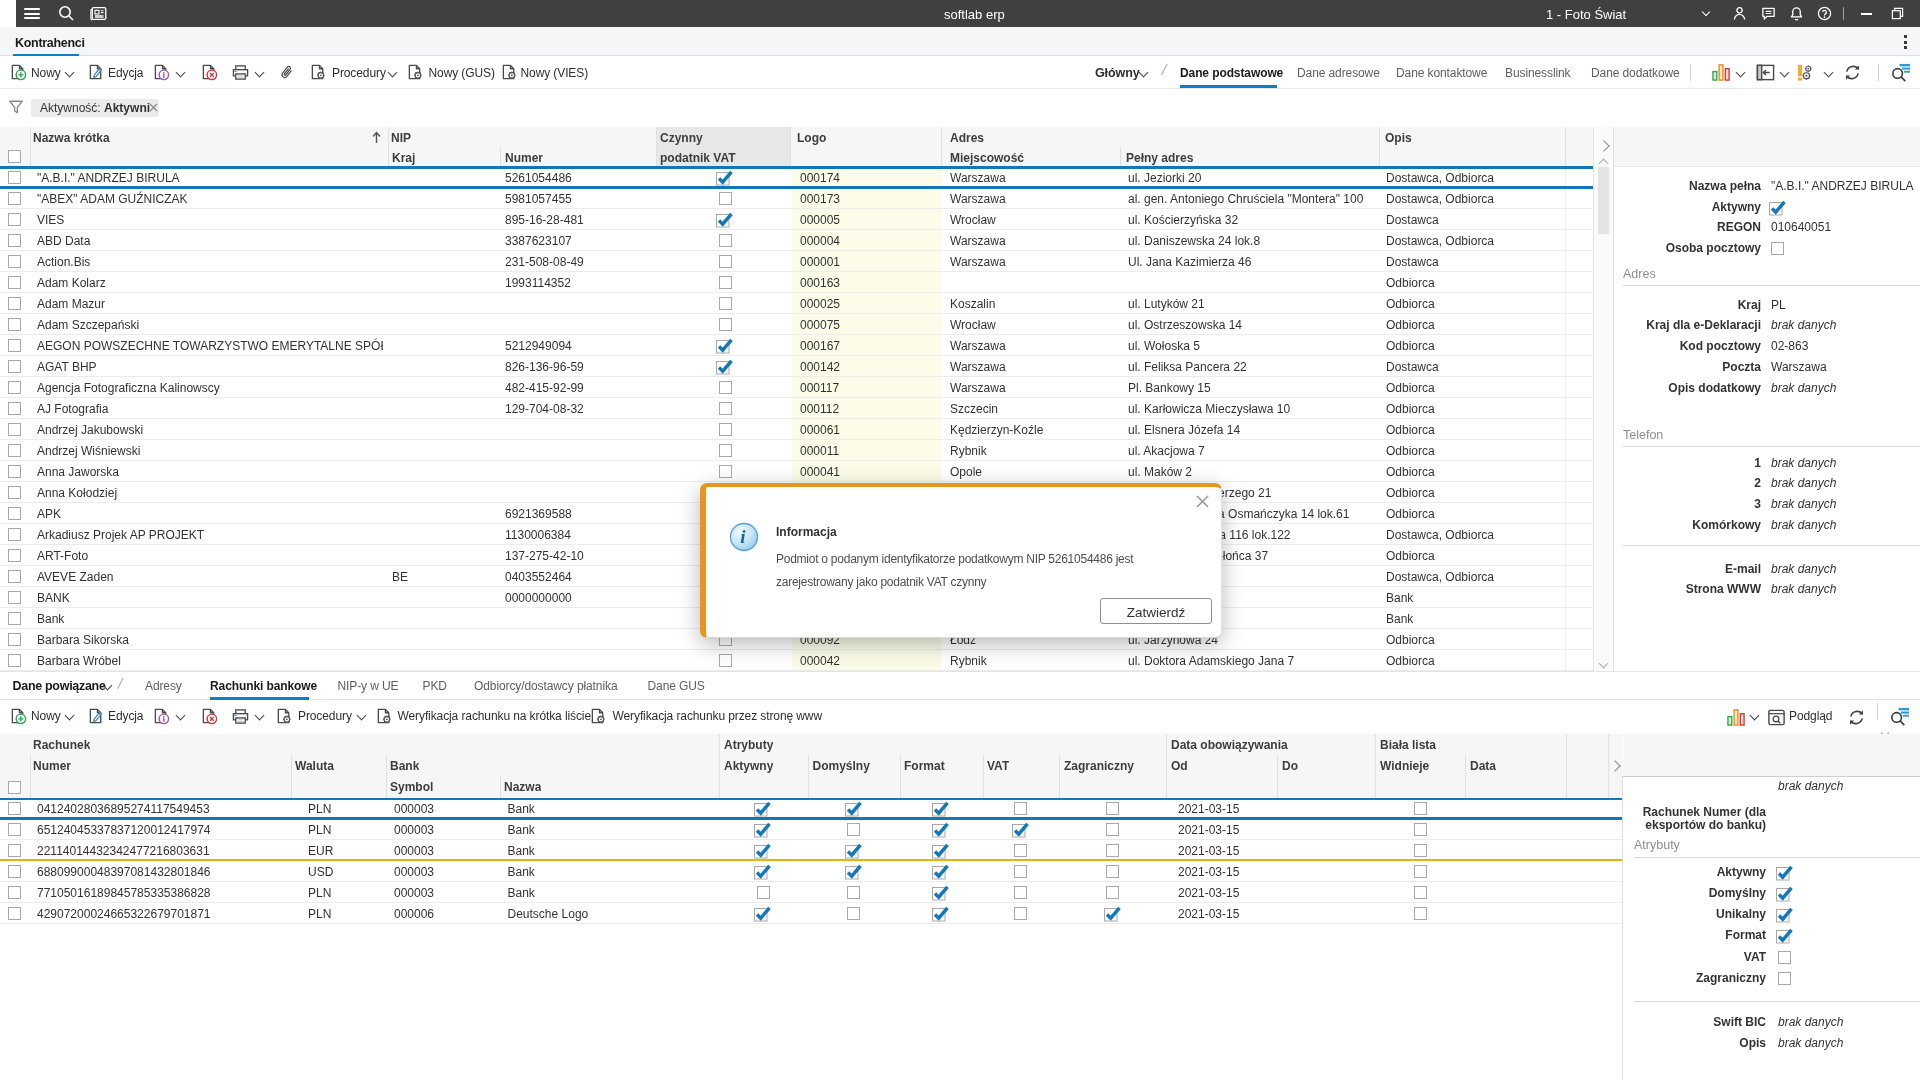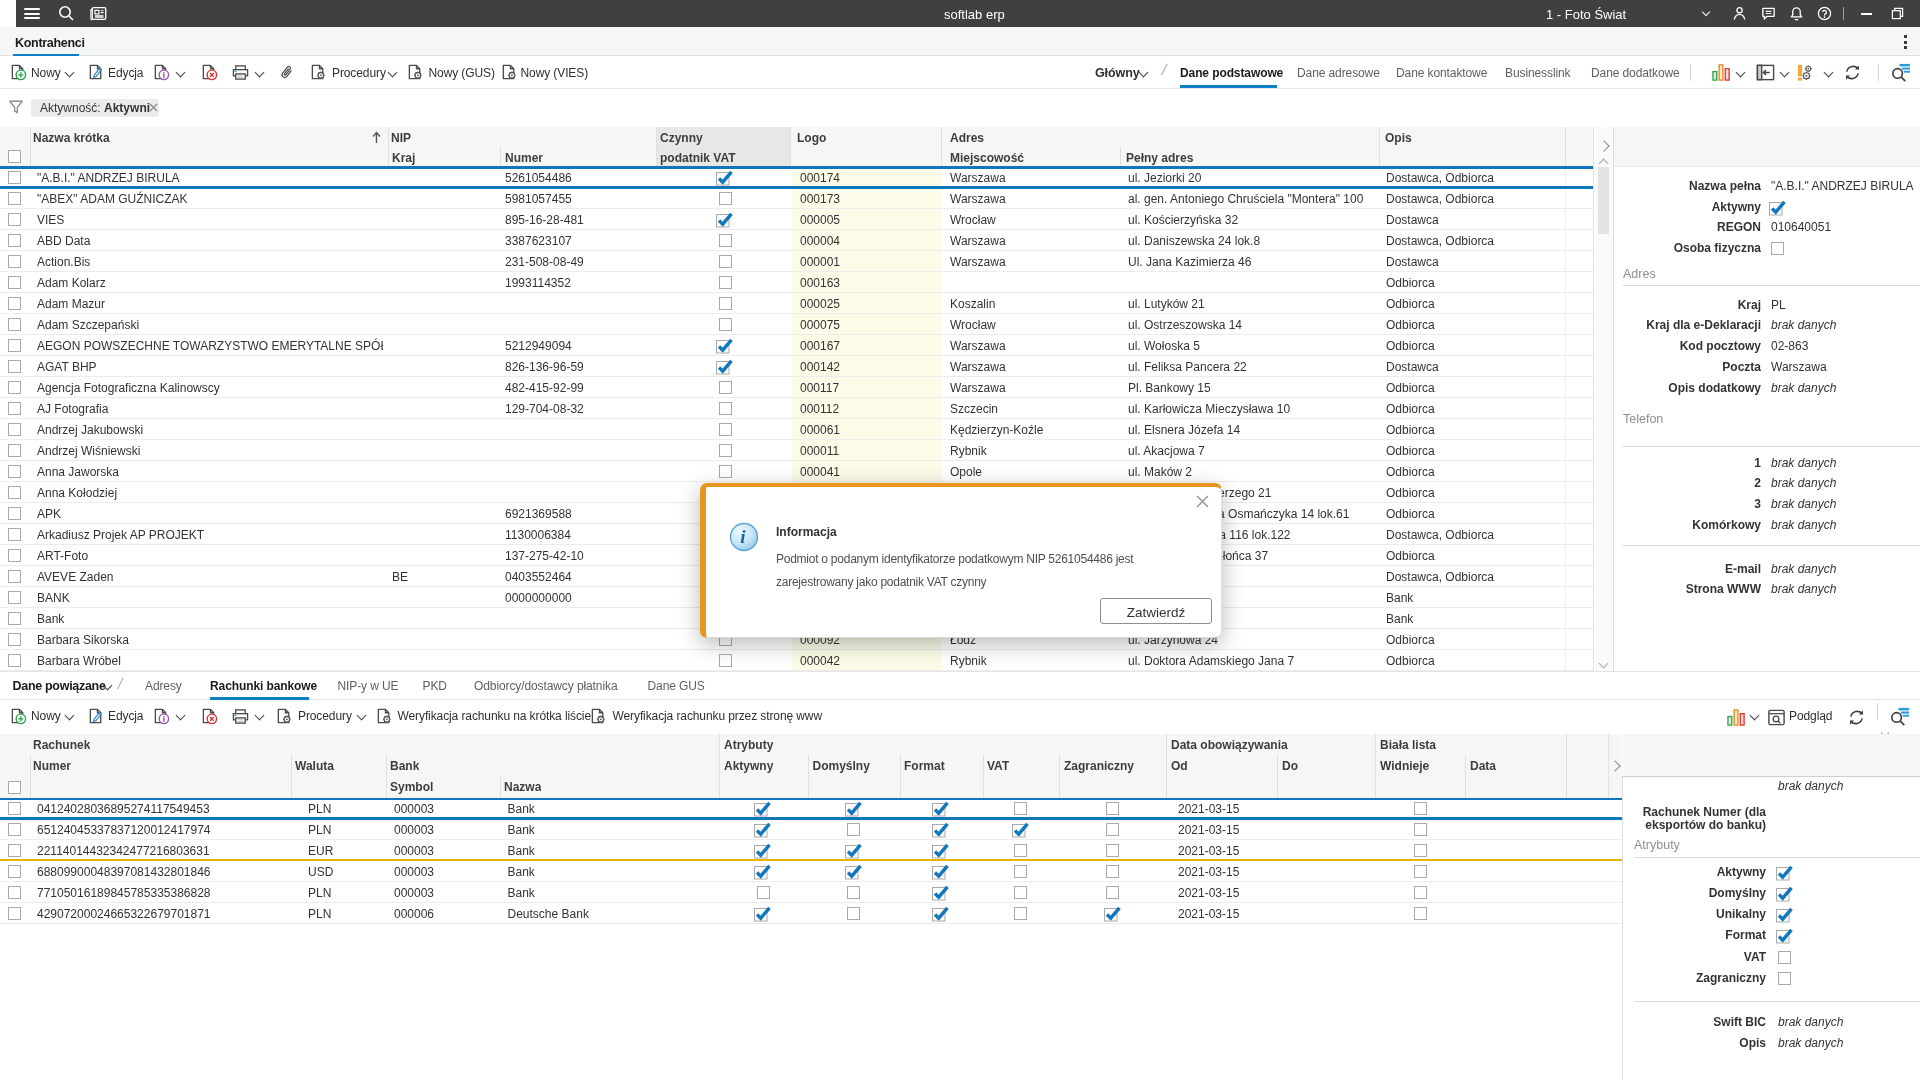--- a/index.html
+++ b/index.html
@@ -530,35 +530,35 @@
 <div class="ab" style="left:1614px;top:127px;width:306px;height:39px;background:#f6f6f6"></div>
 <div class="ab" style="left:1614px;top:166px;width:306px;height:1px;background:#e8e8e8"></div>
 <div class="plbl" style="left:1613px;top:179px;width:148px">Nazwa pełna</div>
 <div class="pval" style="left:1771px;top:179px">"A.B.I." ANDRZEJ BIRULA</div>
 <div class="plbl" style="left:1613px;top:199.5px;width:148px">Aktywny</div>
 <svg class="ck" style="left:1768.5px;top:198.5px">
     <use href="#check"></use>
   </svg>
 <div class="plbl" style="left:1613px;top:220px;width:148px">REGON</div>
 <div class="pval" style="left:1771px;top:220px">010640051</div>
-<div class="plbl" style="left:1613px;top:240.5px;width:148px">Osoba fizyczna</div>
+<div class="plbl" style="left:1613px;top:240.5px;width:148px">Osoba pocztowy</div>
 <div class="cb" style="left:1771px;top:241.5px"></div>
 <div class="ab sec" style="left:1623px;top:267px">Adres</div>
 <div class="hline" style="left:1623px;top:285px;width:297px"></div>
 <div class="plbl" style="left:1613px;top:297.5px;width:148px">Kraj</div>
 <div class="pval" style="left:1771px;top:297.5px">PL</div>
 <div class="plbl" style="left:1613px;top:318px;width:148px">Kraj dla e-Deklaracji</div>
 <div class="pval it" style="left:1771px;top:318px">brak danych</div>
 <div class="plbl" style="left:1613px;top:339px;width:148px">Kod pocztowy</div>
 <div class="pval" style="left:1771px;top:339px">02-863</div>
 <div class="plbl" style="left:1613px;top:359.5px;width:148px">Poczta</div>
 <div class="pval" style="left:1771px;top:359.5px">Warszawa</div>
 <div class="plbl" style="left:1613px;top:380.5px;width:148px">Opis dodatkowy</div>
 <div class="pval it" style="left:1771px;top:380.5px">brak danych</div>
-<div class="ab sec" style="left:1623px;top:412px">Telefon</div>
+<div class="ab sec" style="left:1623px;top:428px">Telefon</div>
 <div class="hline" style="left:1623px;top:446px;width:297px"></div>
 <div class="plbl" style="left:1613px;top:455.5px;width:148px">1</div>
 <div class="pval it" style="left:1771px;top:455.5px">brak danych</div>
 <div class="plbl" style="left:1613px;top:476px;width:148px">2</div>
 <div class="pval it" style="left:1771px;top:476px">brak danych</div>
 <div class="plbl" style="left:1613px;top:497px;width:148px">3</div>
 <div class="pval it" style="left:1771px;top:497px">brak danych</div>
 <div class="plbl" style="left:1613px;top:517.5px;width:148px">Komórkowy</div>
 <div class="pval it" style="left:1771px;top:517.5px">brak danych</div>
 <div class="hline" style="left:1623px;top:545px;width:297px"></div>
@@ -756,21 +756,21 @@
     <div class="cb" style="left:1014.0px;top:4.5px"></div>
     <div class="cb" style="left:1106.0px;top:4.5px"></div>
     <div class="cell" style="left:1178px;width:95px">2021-03-15</div>
     <div class="cb" style="left:1413.5px;top:4.5px"></div>
   </div>
 <div class="ab" style="left:0;top:902.5px;width:1622px;height:21px;border-bottom:1px solid #ececec">
     <div class="cb" style="left:8px;top:4.5px"></div>
     <div class="cell" style="left:37px;width:250px">42907200024665322679701871</div>
     <div class="cell" style="left:308px;width:70px">PLN</div>
     <div class="cell" style="left:394px;width:100px">000006</div>
-    <div class="cell" style="left:507.5px;width:200px">Deutsche Bank</div>
+    <div class="cell" style="left:507.5px;width:200px">Deutsche Logo</div>
     <svg class="ck" style="left:754px;top:2.5px">
       <use href="#check"></use>
     </svg>
     <div class="cb" style="left:847.0px;top:4.5px"></div>
     <svg class="ck" style="left:932px;top:2.5px">
       <use href="#check"></use>
     </svg>
     <div class="cb" style="left:1014.0px;top:4.5px"></div>
     <svg class="ck" style="left:1103.5px;top:2.5px">
       <use href="#check"></use>

